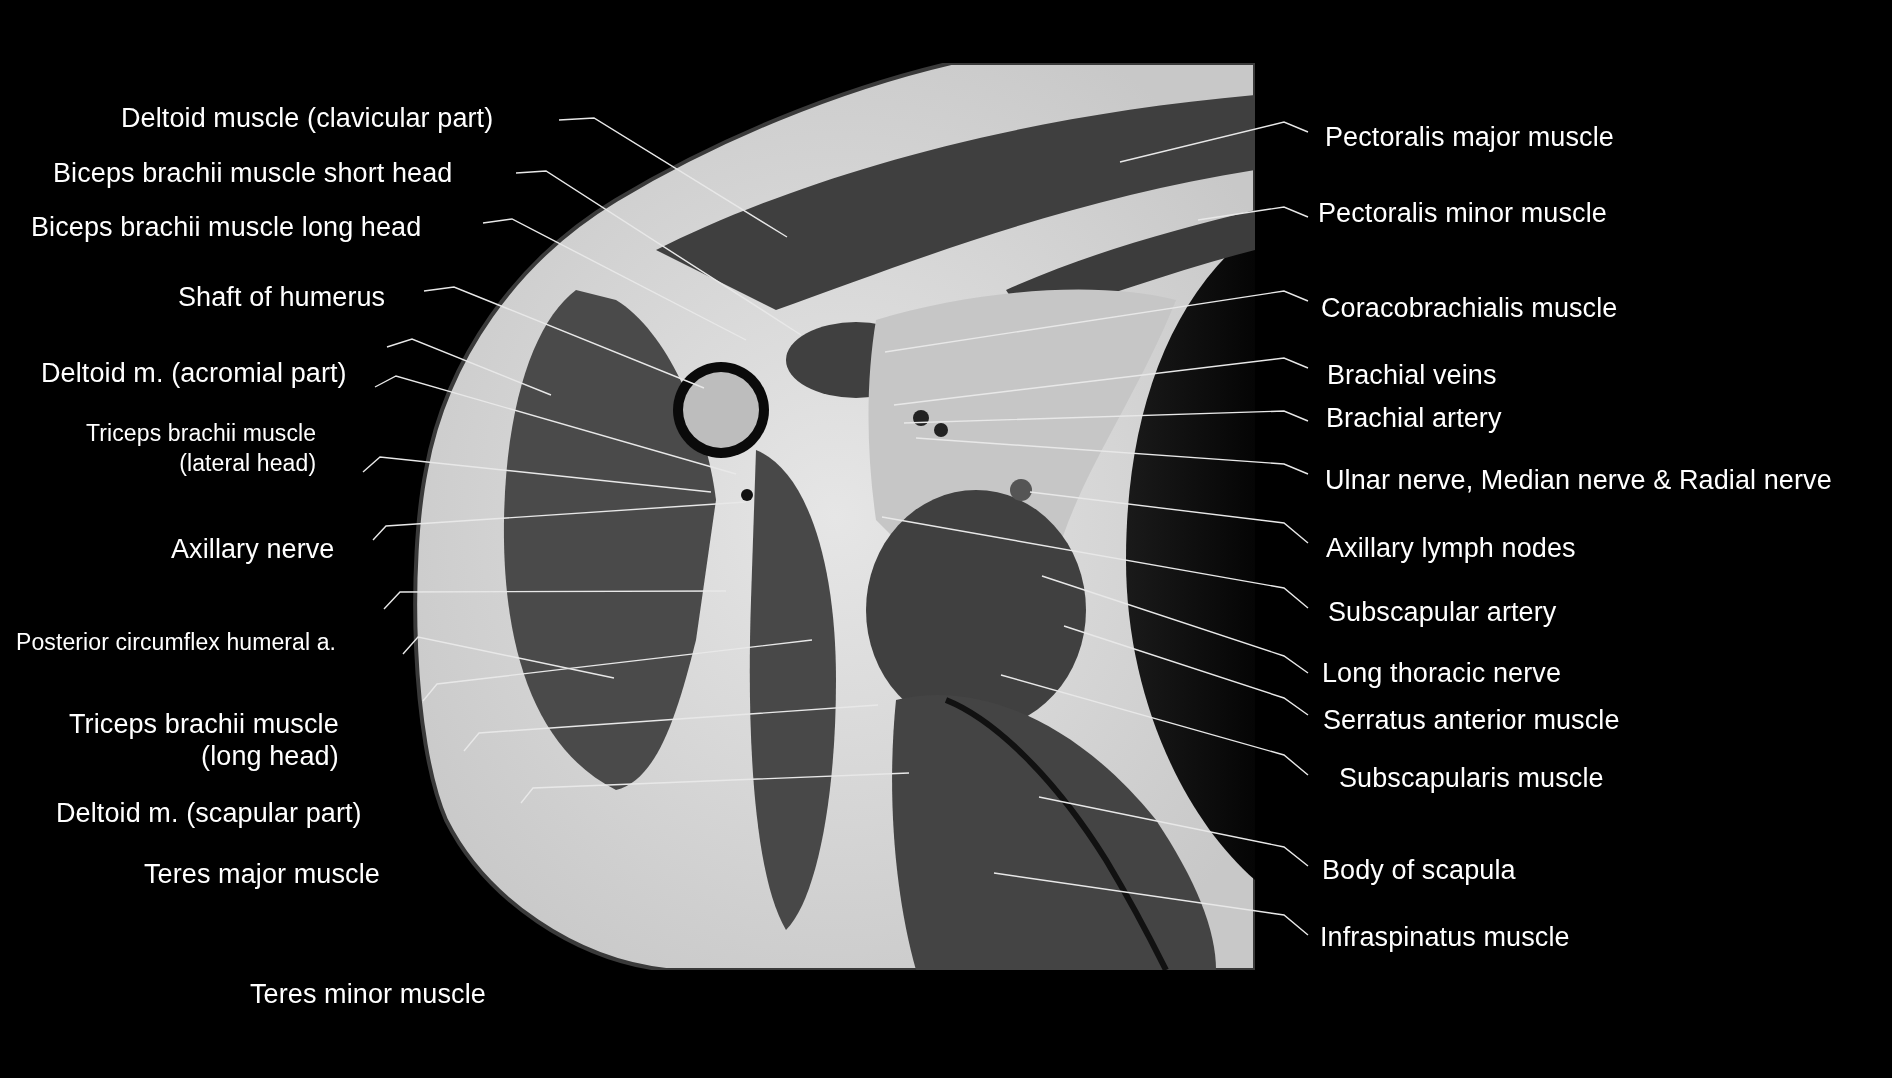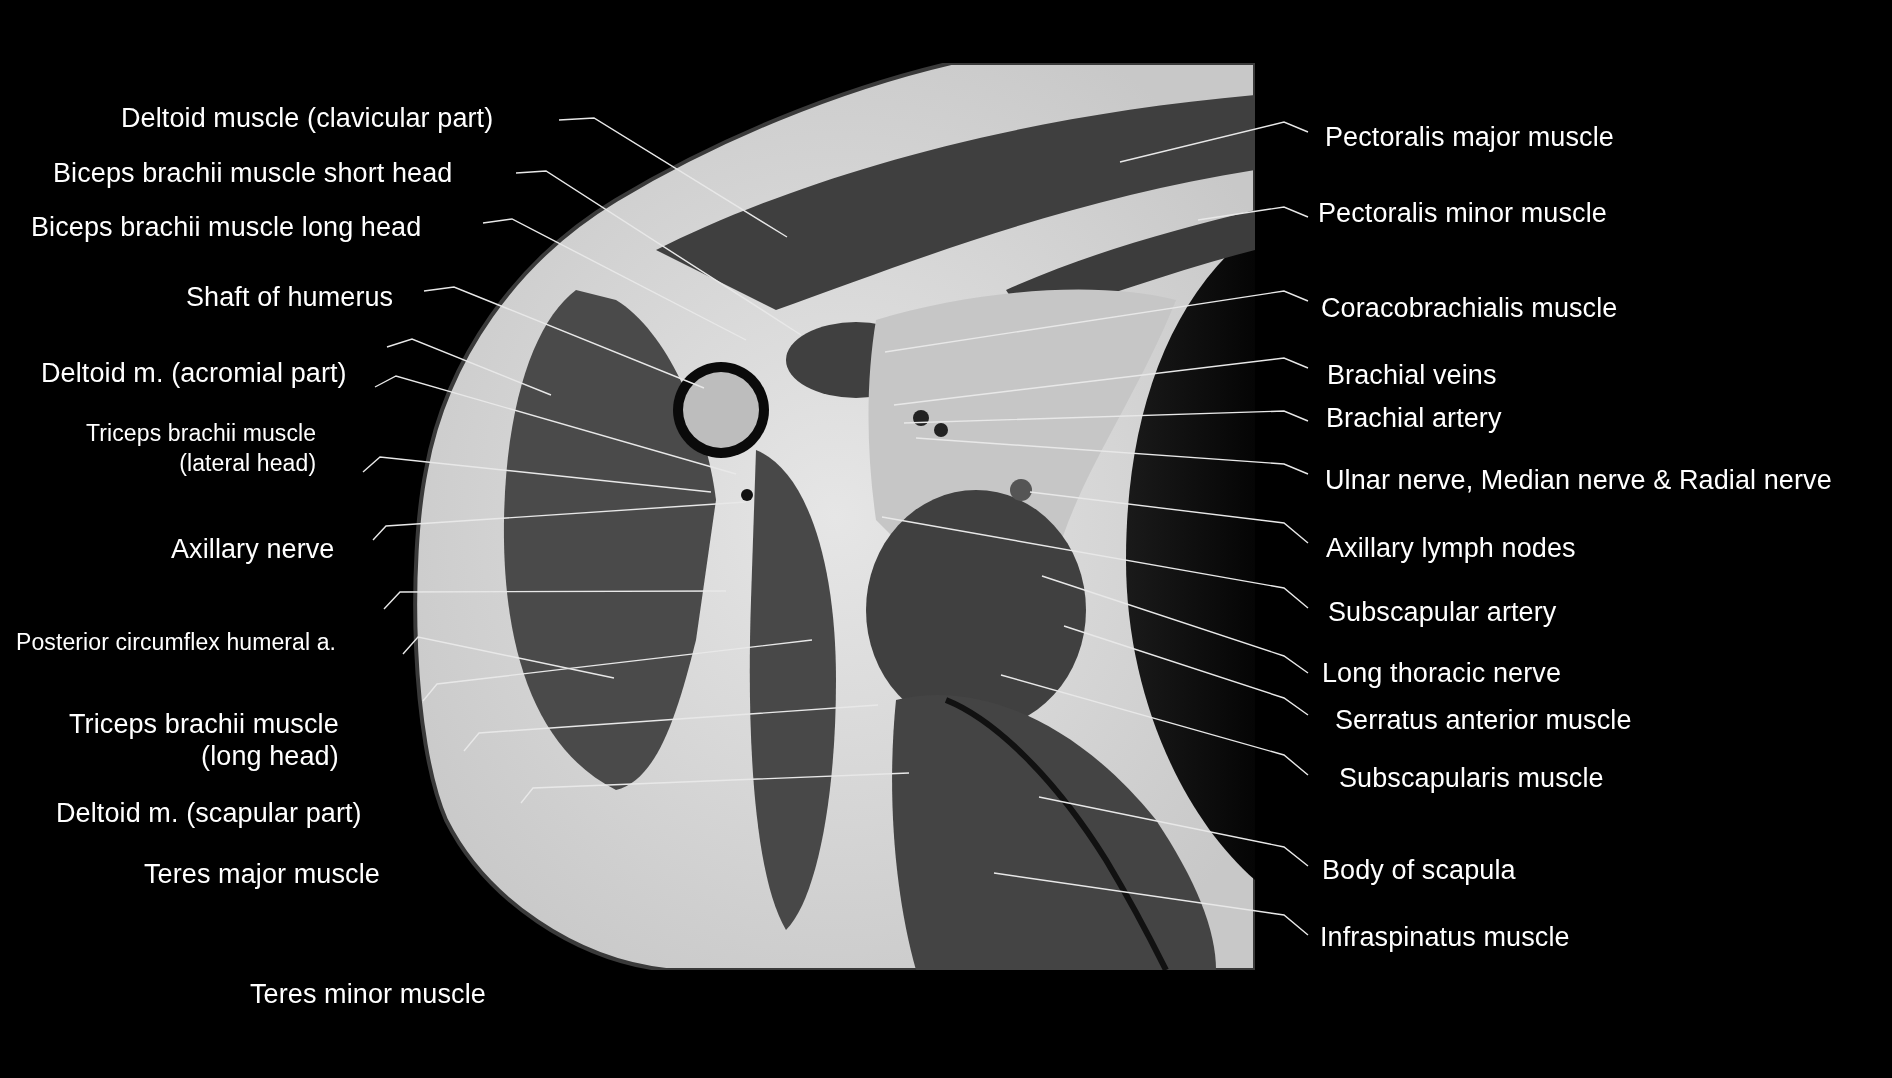--- a/index.html
+++ b/index.html
@@ -97,21 +97,21 @@
   <div id="labels-right"></div>
 <div class="label" style="left: 105px; top: 102px;">
       <div>Deltoid muscle (clavicular part)</div>
     </div>
     <div class="label" style="left: 37px; top: 157px; text-align: right;">
       <div>Biceps brachii muscle short head</div>
     </div>
     <div class="label" style="left: 15px; top: 211px;">
       <div>Biceps brachii muscle long head</div>
     </div>
-    <div class="label" style="left: 162px; top: 281px; margin-left: 8px;">
+    <div class="label" style="left: 162px; top: 281px;">
       <div>Shaft of humerus</div>
     </div>
     <div class="label" style="left: 25px; top: 357px;">
       <div>Deltoid m. (acromial part)</div>
     </div>
     <div class="label small" style="left: 70px; top: 418px; text-align: right;">
       <div>Triceps brachii muscle</div>
       <div>(lateral head)</div>
     </div>
     <div class="label" style="left: 155px; top: 533px;">
@@ -153,21 +153,21 @@
     </div>
     <div class="label" style="left: 1310px; top: 532px;">
       <div>Axillary lymph nodes</div>
     </div>
     <div class="label" style="left: 1312px; top: 596px;">
       <div>Subscapular artery</div>
     </div>
     <div class="label" style="left: 1306px; top: 657px;">
       <div>Long thoracic nerve</div>
     </div>
-    <div class="label" style="left: 1307px; top: 704px; margin-left: 12px;">
+    <div class="label" style="left: 1307px; top: 704px;">
       <div>Serratus anterior muscle</div>
     </div>
     <div class="label" style="left: 1307px; top: 762px; margin-left: 16px;">
       <div>Subscapularis muscle</div>
     </div>
     <div class="label" style="left: 1306px; top: 854px;">
       <div>Body of scapula</div>
     </div>
     <div class="label" style="left: 1304px; top: 921px;">
       <div>Infraspinatus muscle</div>

